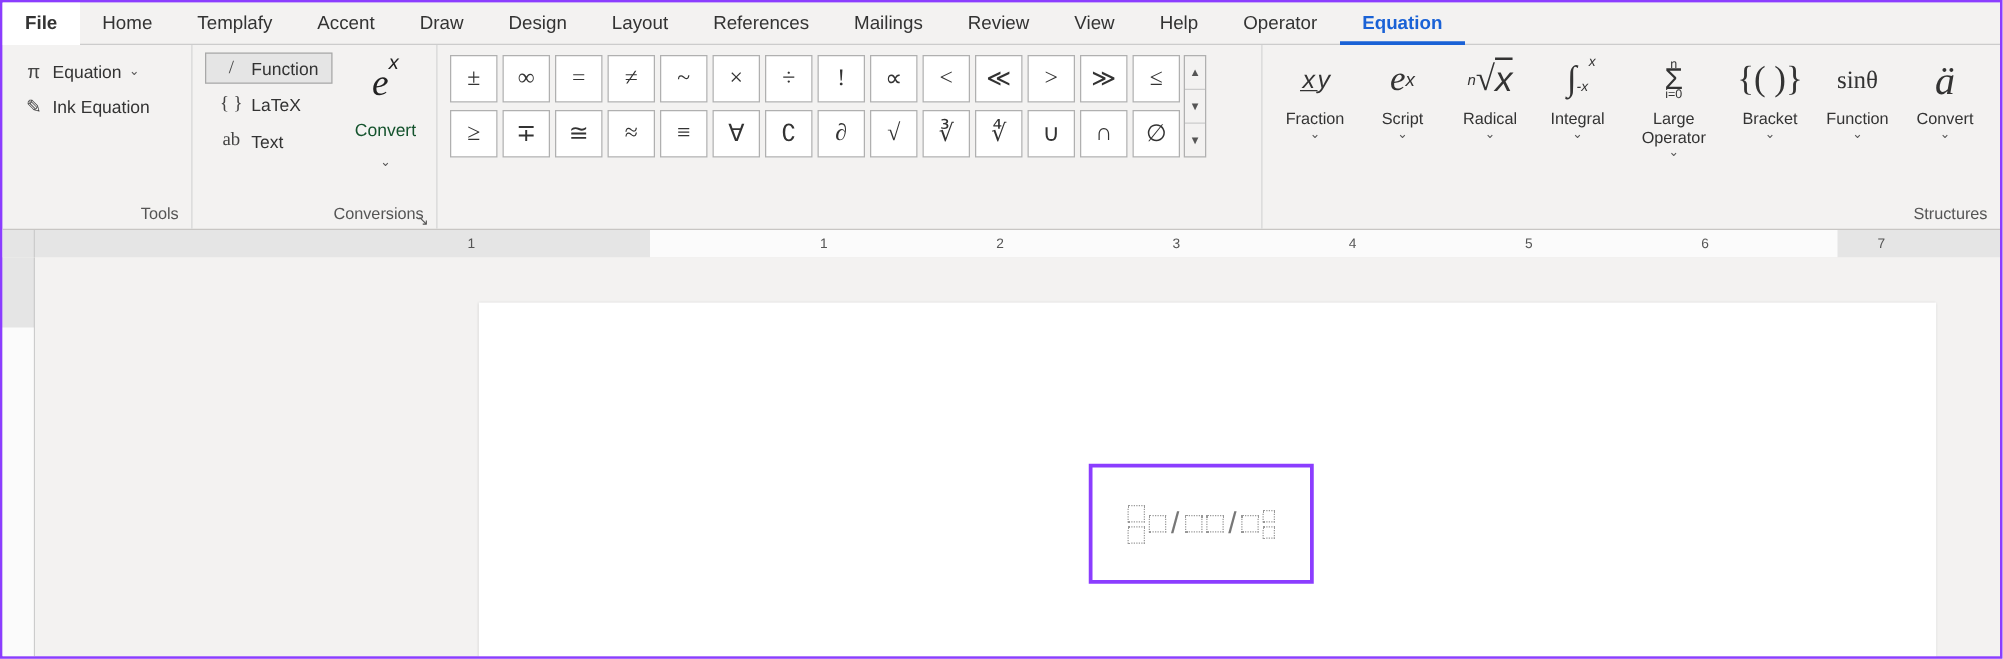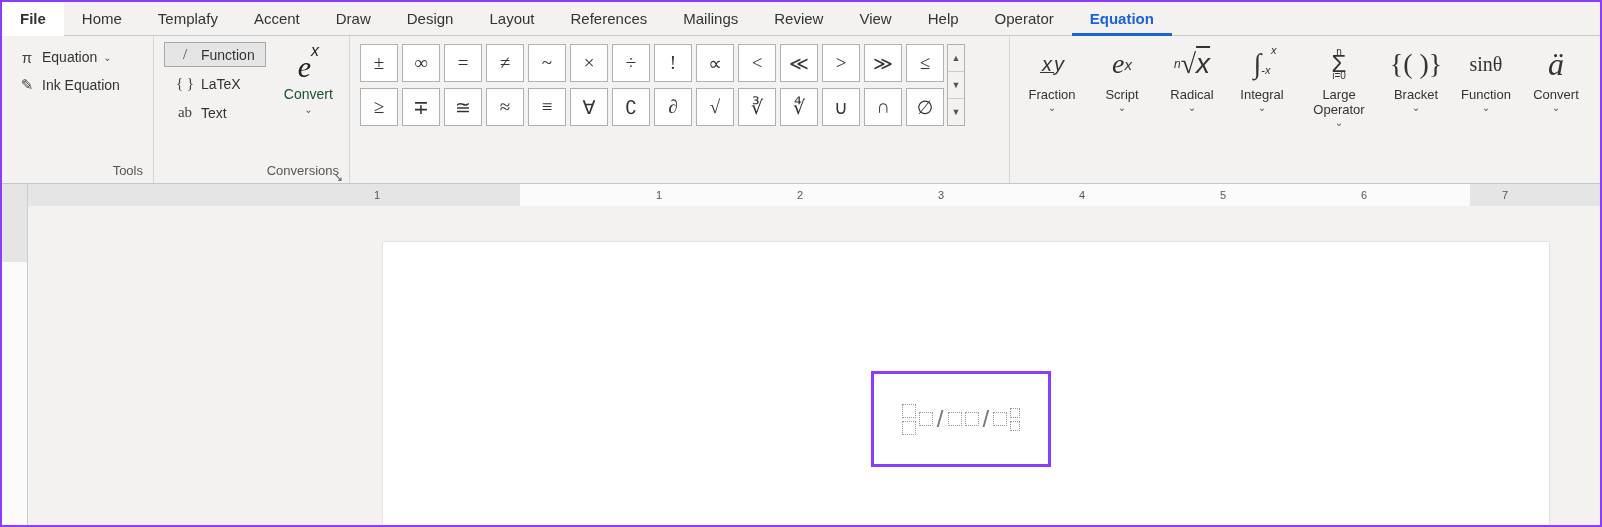--- a/index.html
+++ b/index.html
@@ -21,21 +21,21 @@
 
 .tools-col { display: flex; flex-direction: column; gap: 6px; padding-top: 6px; }
 .tool-btn { display: flex; align-items: center; gap: 6px; font-size: 14px; color: #333; padding: 2px 6px; cursor: pointer; }
 .tool-btn .ico { width: 18px; height: 18px; display: inline-flex; align-items: center; justify-content: center; font-size: 15px; color: #444; }
 
 
 .conv-left { display: flex; flex-direction: column; gap: 4px; padding-top: 2px; padding-right: 12px; }
 .conv-btn { display: flex; align-items: center; gap: 6px; font-size: 14px; color: #333; padding: 3px 10px; cursor: pointer; border: 1px solid transparent; }
 .conv-btn.selected { background: #e5e5e5; border: 1px solid #a8a8a8; }
 .conv-btn .ico { width: 20px; font-family: "Cambria Math", serif; font-size: 15px; color: #444; text-align: center; }
-.convert-big { display: flex; flex-direction: column; align-items: center; justify-content: center; width: 72px; cursor: pointer; gap: 2px; padding-top: 4px; }
+.convert-big { display: flex; flex-direction: column; align-items: center; justify-content: center; width: 72px; cursor: pointer; gap: 12px; padding-top: 4px; }
 .convert-big .ex { font-family: "Cambria Math", "Times New Roman", serif; font-style: italic; font-size: 30px; line-height: 34px; color: #222; position: relative; }
 .convert-big .ex sup { font-size: 16px; font-style: italic; position: relative; top: -10px; }
 .convert-big .lbl { font-size: 14px; color: #14532d; }
 .convert-big .chev { font-size: 10px; color: #555; }
 
 
 .symbols-area { display: flex; padding-top: 4px; }
 .sym-grid { display: flex; flex-direction: column; gap: 6px; }
 .sym-row { display: flex; gap: 4px; }
 .sym-cell { width: 38px; height: 38px; border: 1px solid #b0b0b0; background: #fff; display: flex; align-items: center; justify-content: center; font-family: "Cambria Math", "Segoe UI Symbol", serif; font-size: 19px; color: #333; cursor: pointer; }
@@ -231,20 +231,21 @@
           <span class="lbl">Function</span>
           <span class="chev">⌄</span>
         </div>
         <div class="struct-btn">
           <span class="big-ico" style="font-size:32px">ä</span>
           <span class="lbl">Convert</span>
           <span class="chev">⌄</span>
         </div>
       </div>
     </div>
+    <div class="group-label">Structures</div>
   </div>
 
 </div>
 
 <div class="ruler-row">
   <div class="vruler-corner"></div>
   <div class="hruler">
     <div class="light"></div>
     <div class="hruler-inner">
         <div class="tick">

